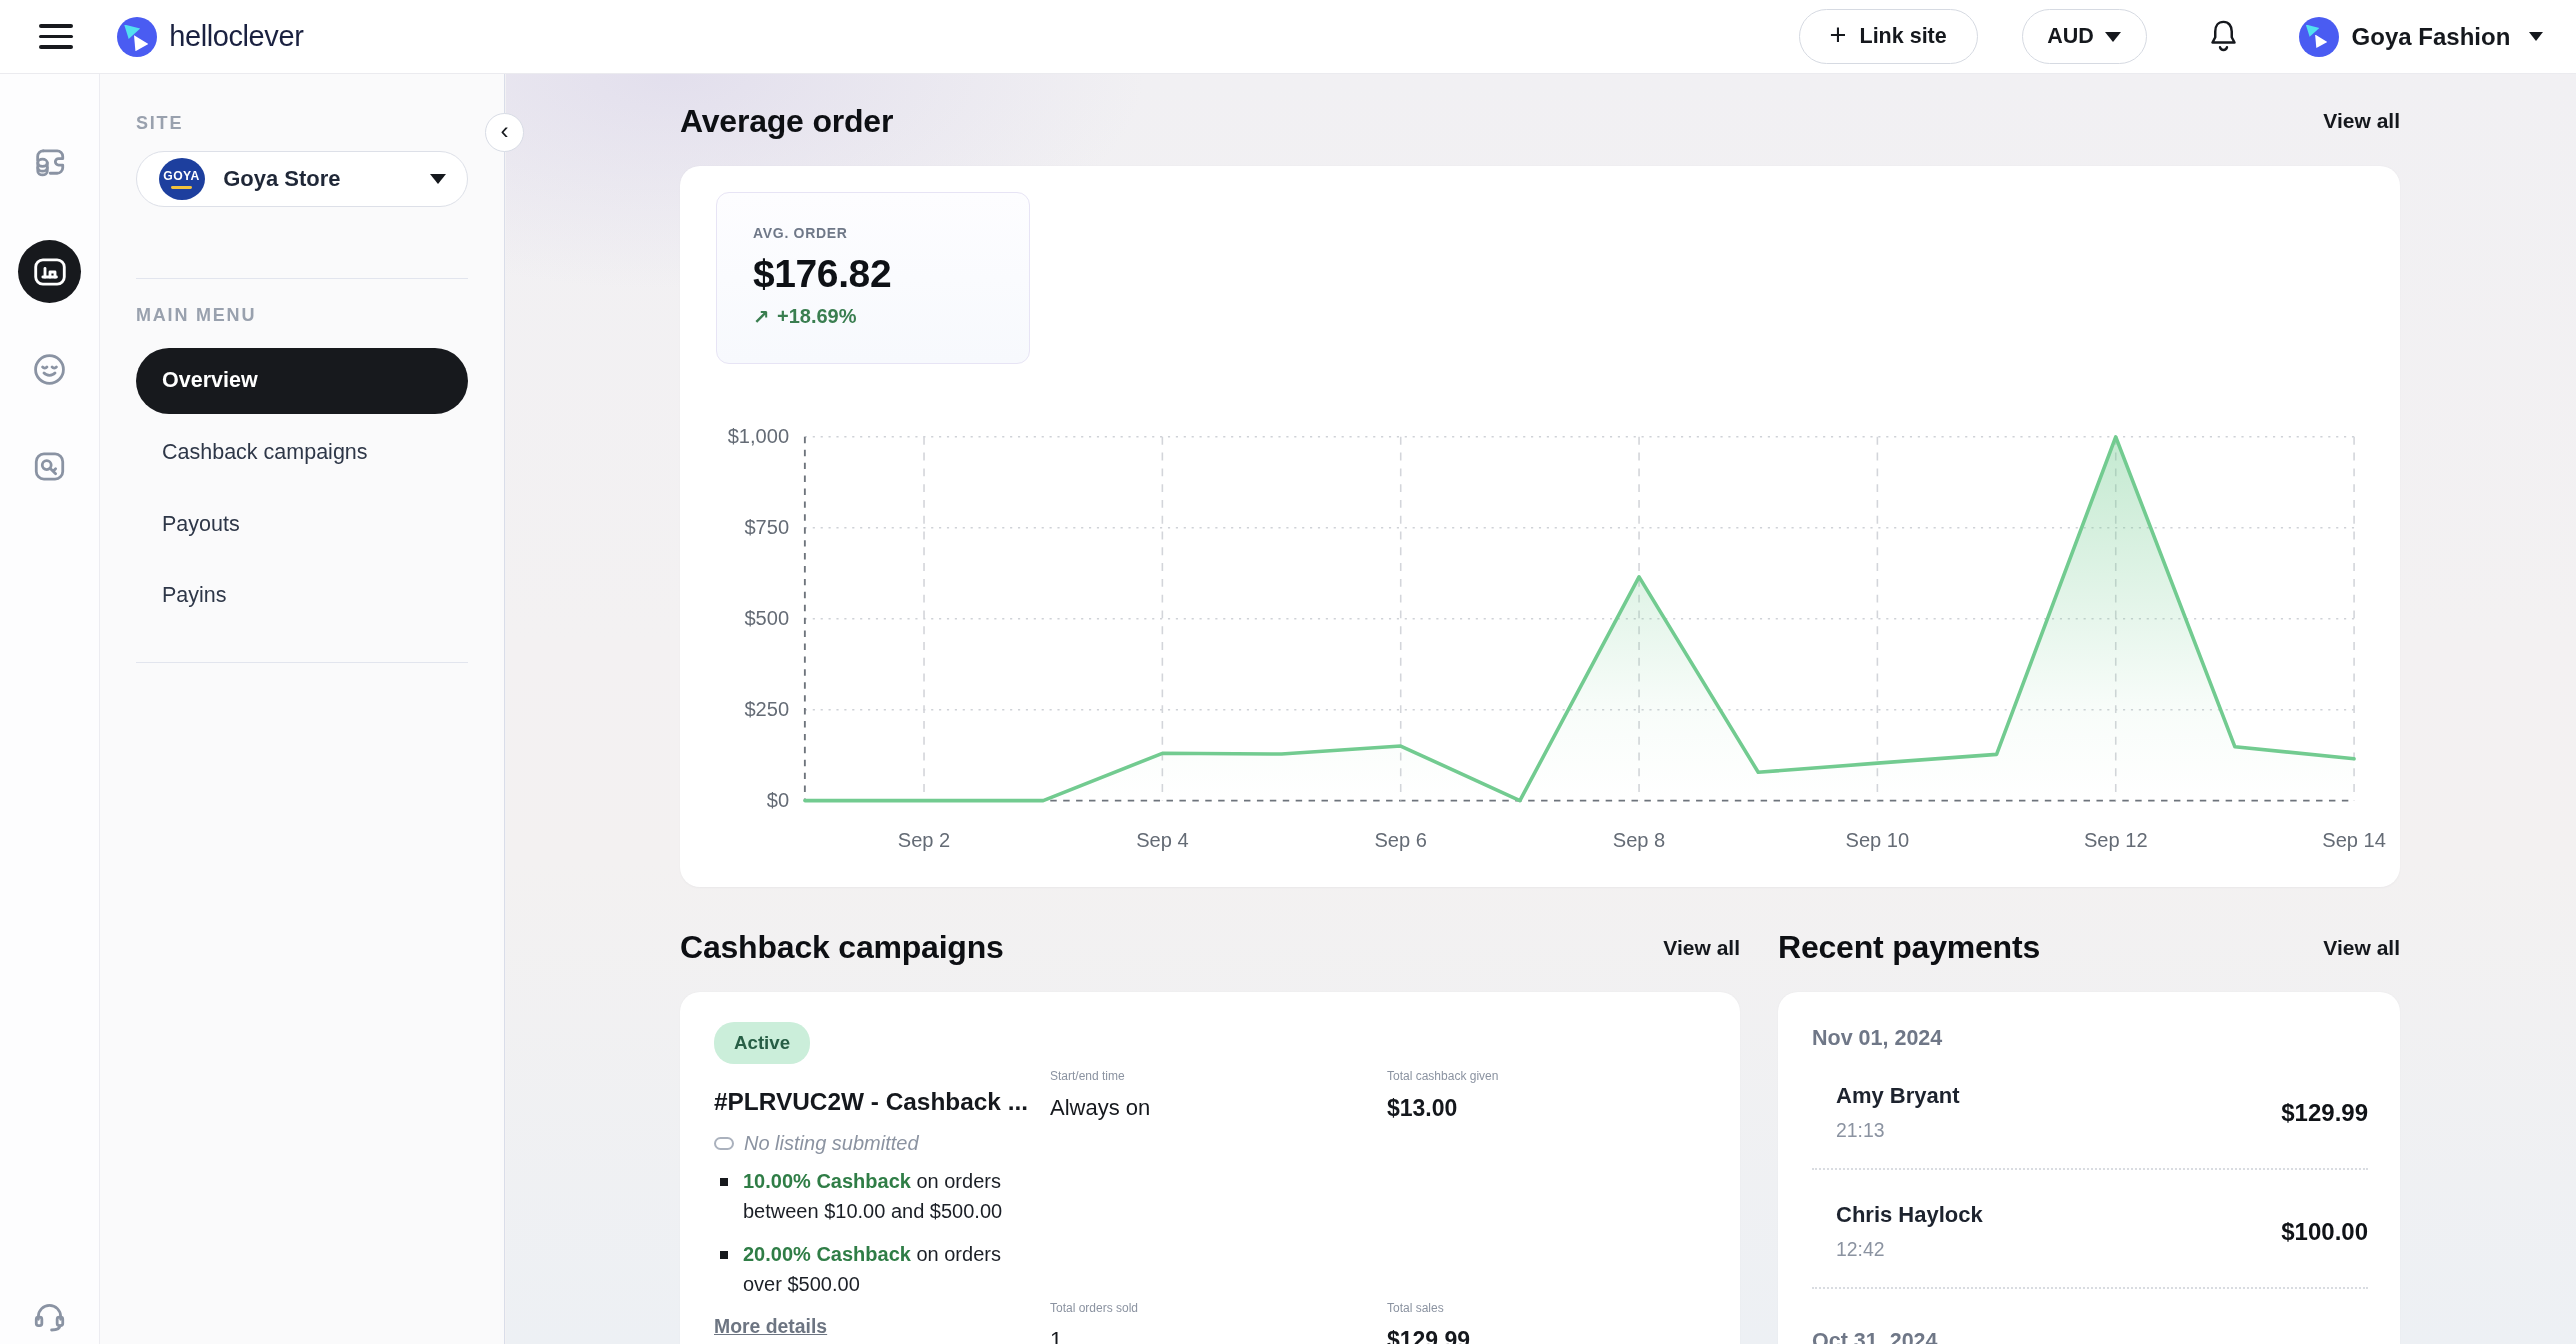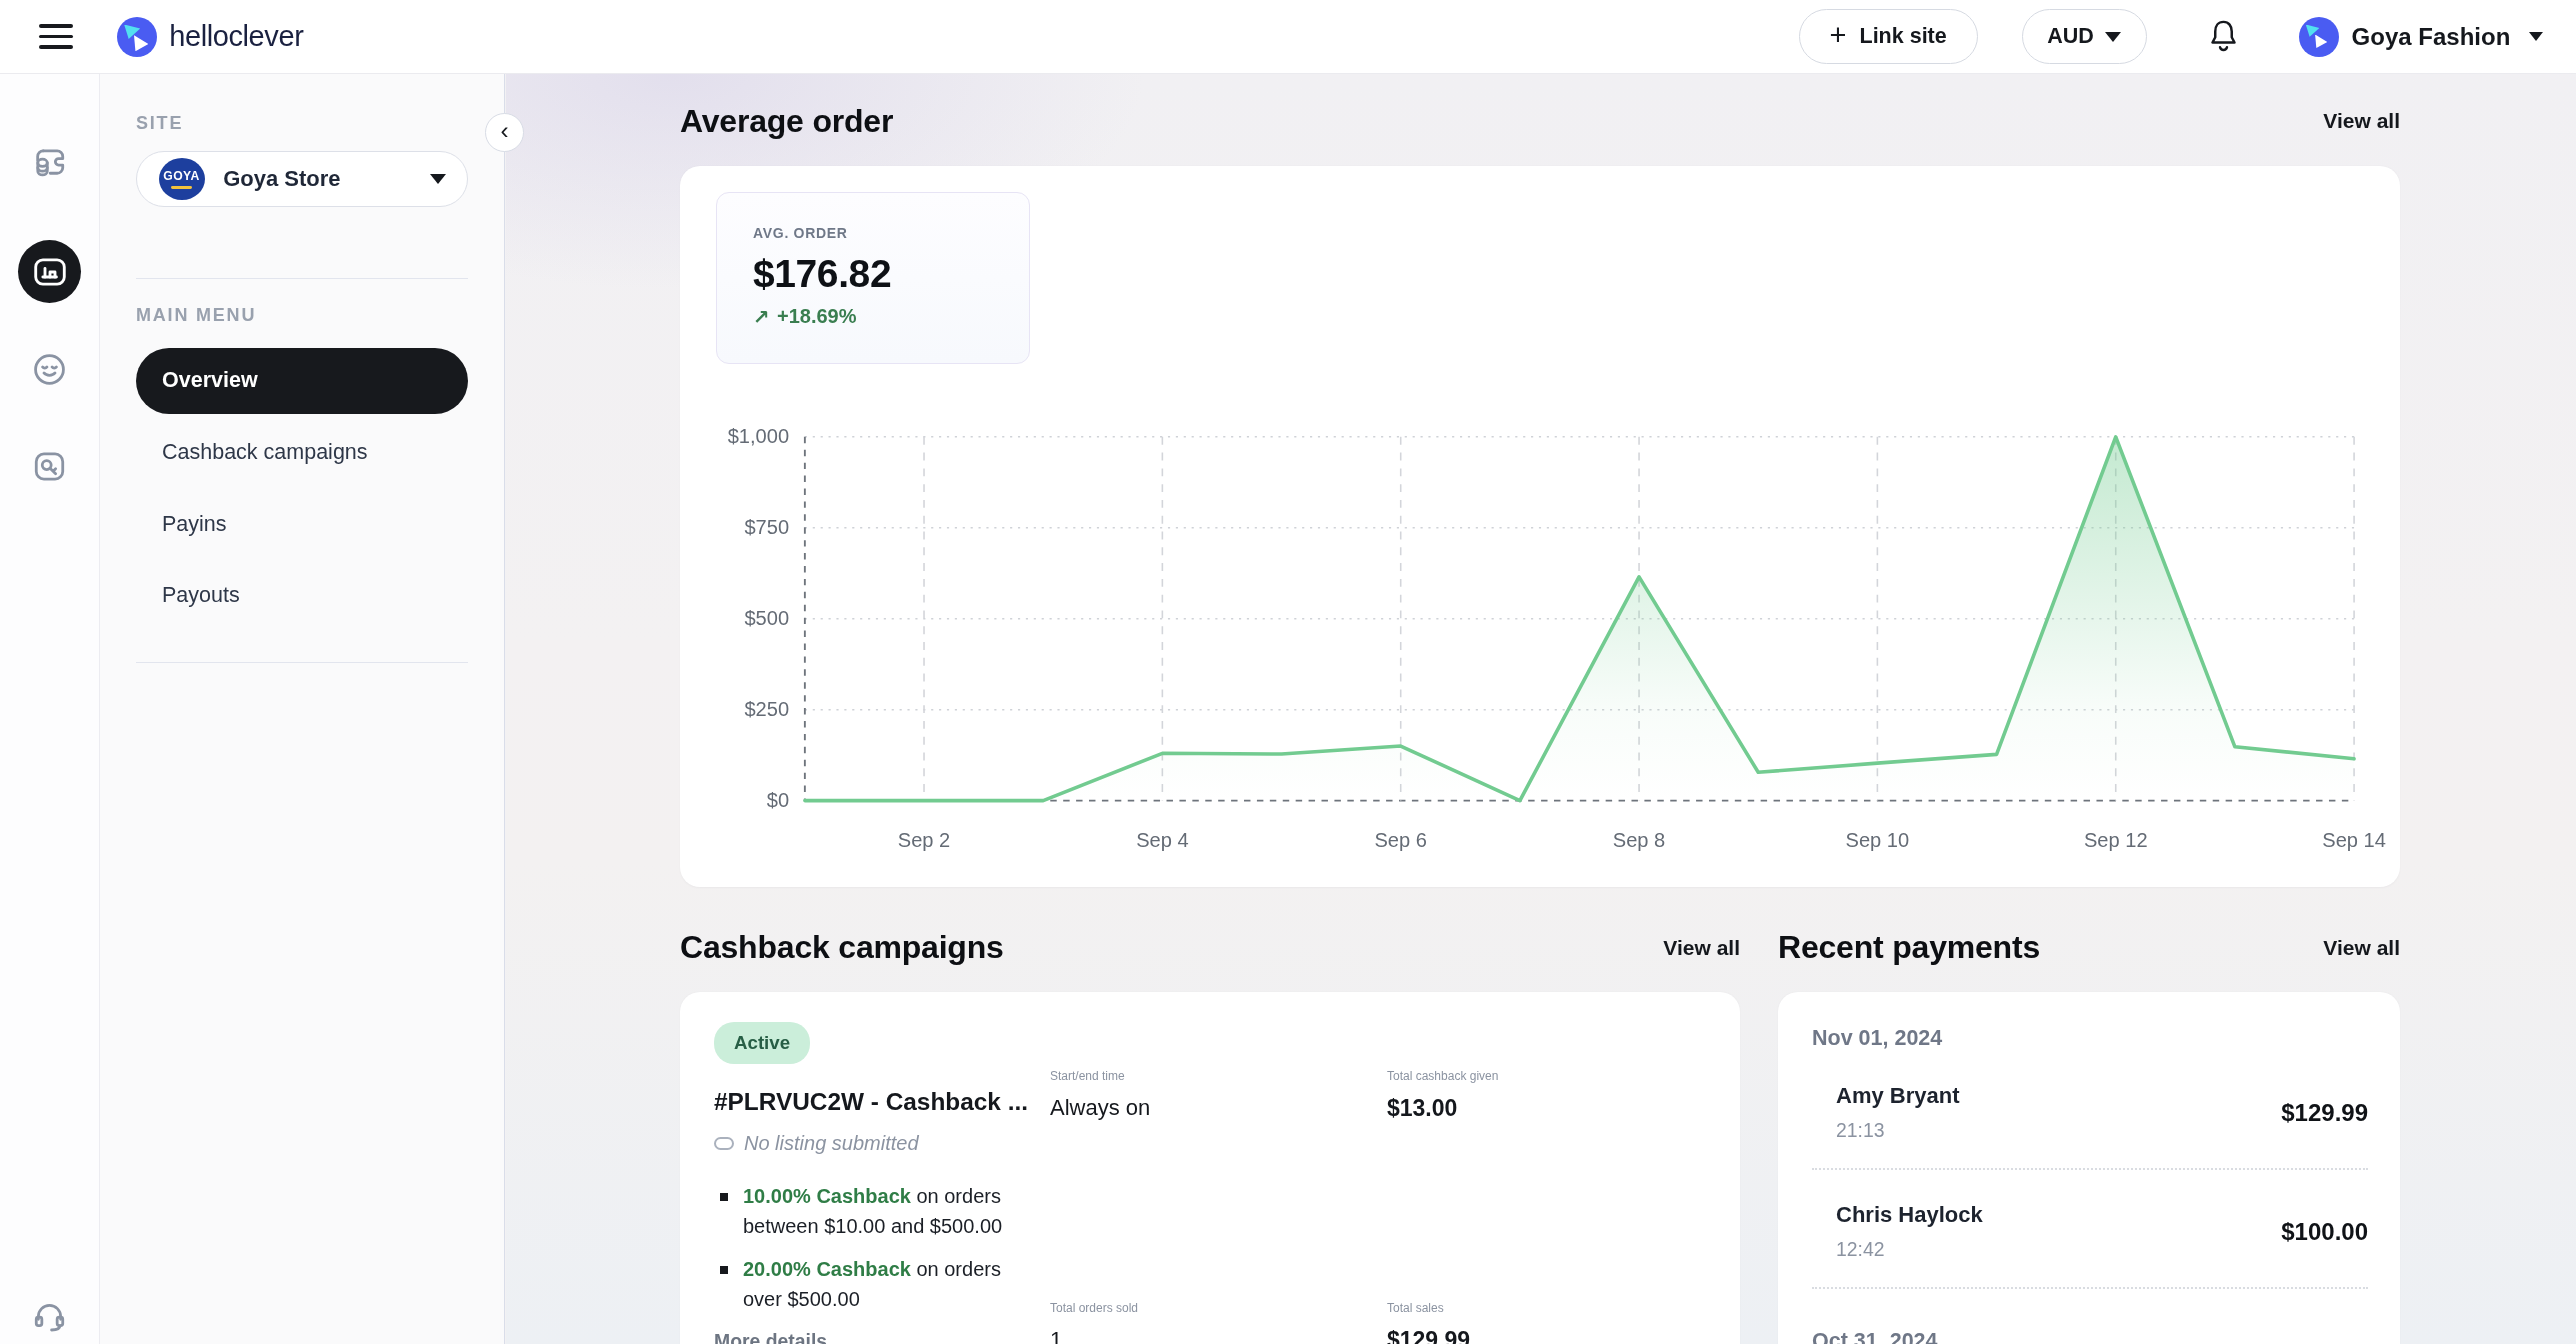--- a/index.html
+++ b/index.html
@@ -100,21 +100,21 @@
 
   
   .camp-card { padding:30px 34px; }
   .badge { display:inline-block; background:#cbeeda; color:#275e45; font-size:18.7px; font-weight:700;
            border-radius:20px; padding:10px 20px; }
   .camp-title { margin-top:24px; font-size:24.4px; font-weight:700; color:#15181d; width:337px;
                 white-space:nowrap; overflow:hidden; }
   .listing { margin-top:16px; display:flex; align-items:center; gap:10px;
              font-size:20px; font-weight:500; color:#8b93a1;font-style:italic; }
   .oval-ic { width:20px; height:12.2px; border:2.2px solid #aab1bd; border-radius:7.2px; flex:none; }
-  .rules { margin-top:26px; width:326px; }
+  .rules { margin-top:11px; width:326px; }
   .rule { position:relative; padding-left:29px; font-size:20px; line-height:1.5; color:#1b1f26; margin-bottom:13px; }
   .rule::before { content:""; position:absolute; left:5.7px; top:11.5px; width:8px; height:8px; background:#17191d; }
   .rule .hl { color:#2f7d46; font-weight:600; }
   .more-details { display:inline-block; margin-top:2.9px; font-size:19.4px; font-weight:600; color:#6d7582;
                   text-decoration:underline; cursor:pointer; }
   .field { position:absolute; }
   .f-start { left:370px; top:77px; } .f-cashback { left:707px; top:77px; }
   .f-orders { left:370px; top:309px; } .f-sales { left:707px; top:309px; }
   .field .f-label { font-size:12px; font-weight:500; color:#8b93a1; }
   .field .f-value { margin-top:11.5px; font-size:22px; font-weight:500; color:#15181d; }
@@ -227,22 +227,22 @@
         <div class="goya-bar"></div>
       </div>
       <div class="store-name">Goya Store</div>
       <span class="caret store-caret"></span>
     </div>
     <div class="side-divider"></div>
     <div class="side-label label-menu">MAIN MENU</div>
     <div class="menu">
       <div class="menu-item active">Overview</div>
       <div class="menu-item">Cashback campaigns</div>
+      <div class="menu-item">Payouts</div>
       <div class="menu-item">Payins</div>
-      <div class="menu-item">Payouts</div>
     </div>
     <div class="side-divider side-divider2"></div>
   </aside>
 
   <main class="main">
 
     <div class="section-head row1">
       <div class="h-title">Average order</div>
       <div class="view-all">View all</div>
     </div>

